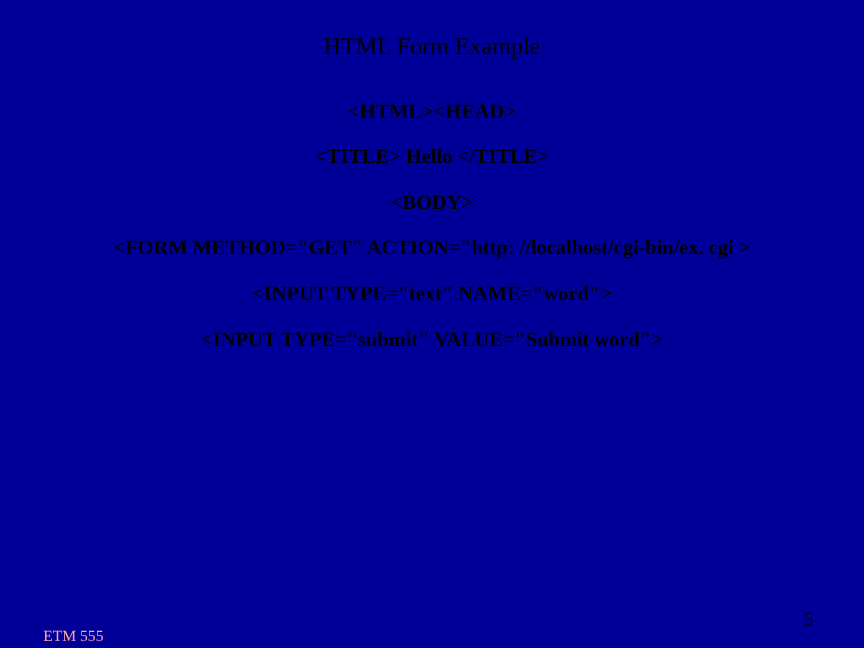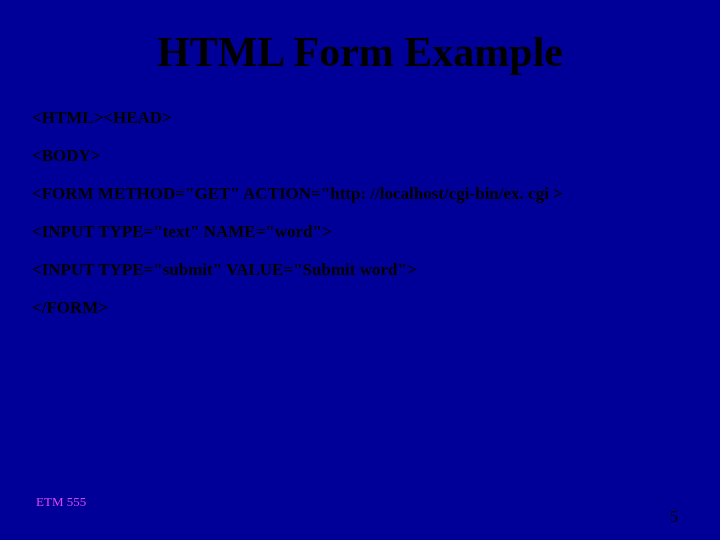--- a/index.html
+++ b/index.html
@@ -15,60 +15,61 @@
       position: relative;
       overflow: hidden;
     }
     .slide {
       width: 100%;
       height: 100%;
       padding: 20px 32px;
     }
     .title {
       color: #000000;
-      font-size: 42px;
-      font-weight: bold;
+      font-size: 20px;
+      font-weight: normal;
       text-align: center;
       margin-top: 8px;
       margin-bottom: 32px;
     }
     .code-lines {
       display: flex;
       flex-direction: column;
       gap: 18px;
     }
     .code-line {
       color: #000000;
       font-size: 17px;
       font-weight: bold;
+      text-align: center;
     }
     .footer-left {
       position: absolute;
-      bottom: 30px;
+      bottom: 2px;
       left: 36px;
-      color: #d946ef;
+      color: #fca5a5;
       font-size: 13px;
       margin-top: 35px;
     }
     .footer-right {
       position: absolute;
       bottom: 14px;
       right: 42px;
       color: #000000;
       font-size: 16px;
     }
   </style>
 </head>
 <body>
 
 <div class="slide">
   <h1 class="title">HTML Form Example</h1>
   <div class="code-lines">
     <div class="code-line">&lt;HTML&gt;&lt;HEAD&gt;</div>
+    <div class="code-line">&lt;TITLE&gt; Hello &lt;/TITLE&gt;</div>
     <div class="code-line">&lt;BODY&gt;</div>
     <div class="code-line">&lt;FORM  METHOD="GET"  ACTION="http: //localhost/cgi-bin/ex. cgi &gt;</div>
     <div class="code-line">&lt;INPUT TYPE="text" NAME="word"&gt;</div>
     <div class="code-line">&lt;INPUT TYPE="submit" VALUE="Submit word"&gt;</div>
-    <div class="code-line">&lt;/FORM&gt;</div>
   </div>
   <div class="footer-left">ETM 555</div>
   <div class="footer-right">5</div>
 </div>
 
 </body></html>

